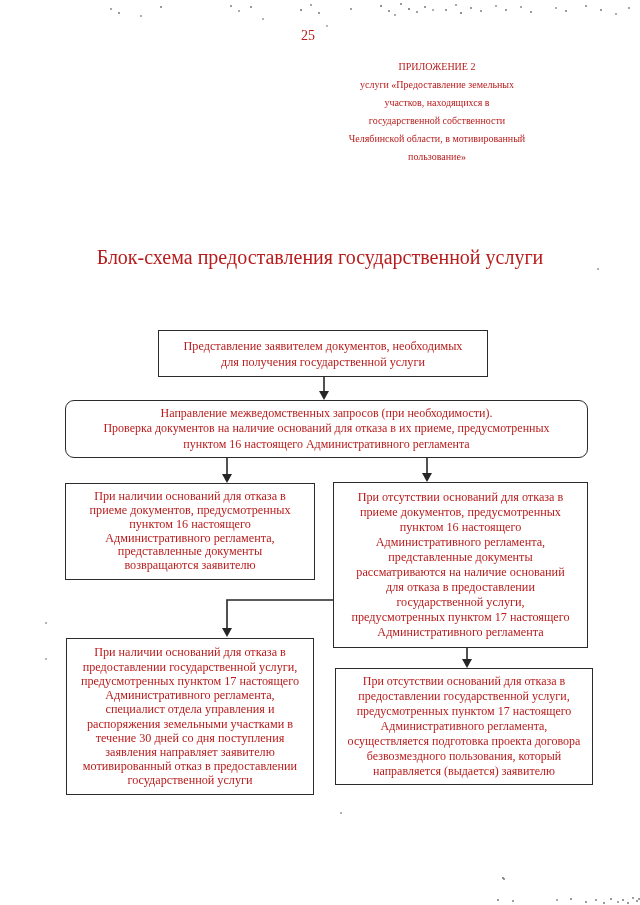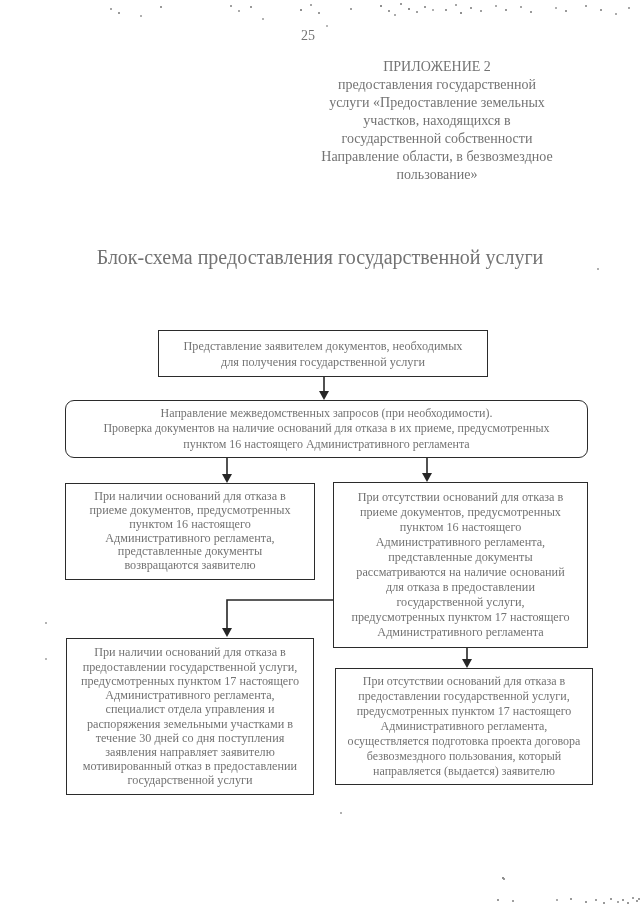--- a/index.html
+++ b/index.html
@@ -1,30 +1,30 @@
 <!DOCTYPE html>
 <html><head>
 <meta charset="utf-8">
 <style>
   html,body { margin:0; padding:0; background:#ffffff; }
   .page {
     position:relative;
     width:640px; height:905px;
     background:#ffffff;
     font-family:"Liberation Serif", serif;
-    color:#737373;
+    color:#b91c1c;
     overflow:hidden;
   }
   .page-number {
     position:absolute; top:28px; left:288px; width:40px;
     font-size:14px; text-align:center;
   }
   .appendix {
     position:absolute; top:58px; left:277px; width:320px;
-    font-size:14px; line-height:18px; text-align:center;
+    font-size:10px; line-height:18px; text-align:center;
   }
   .chart-title {
     position:absolute; top:248px; left:20px; width:600px;
     font-size:20px; line-height:19.5px; text-align:center;
   }
   .flowchart { position:absolute; left:0; top:320px; width:640px; height:490px;padding-left:14px; }
   .connectors { position:absolute; left:0; top:0; width:640px; height:490px; }
   .box {
     position:absolute; box-sizing:border-box;
     border:1.5px solid #2b2b2b;
@@ -70,25 +70,24 @@
 
 <div class="page">
 
   <div class="noise" id="noise-top"></div>
   <div class="noise" id="noise-bottom"></div>
 
   <div class="page-number">25</div>
 
   <div class="appendix">
     <div>ПРИЛОЖЕНИЕ 2</div>
-    <div>предоставления государственной</div>
     <div>услуги «Предоставление земельных</div>
     <div>участков, находящихся в</div>
     <div>государственной собственности</div>
-    <div>Направление области, в безвозмездное</div>
+    <div>Челябинской области, в мотивированный</div>
     <div>пользование»</div>
   </div>
 
   <div class="chart-title">
     <div>Блок-схема предоставления государственной услуги</div>
   </div>
 
   <div class="flowchart">
 
     <svg class="connectors" width="640" height="490" viewBox="0 0 640 490" xmlns="http://www.w3.org/2000/svg">

